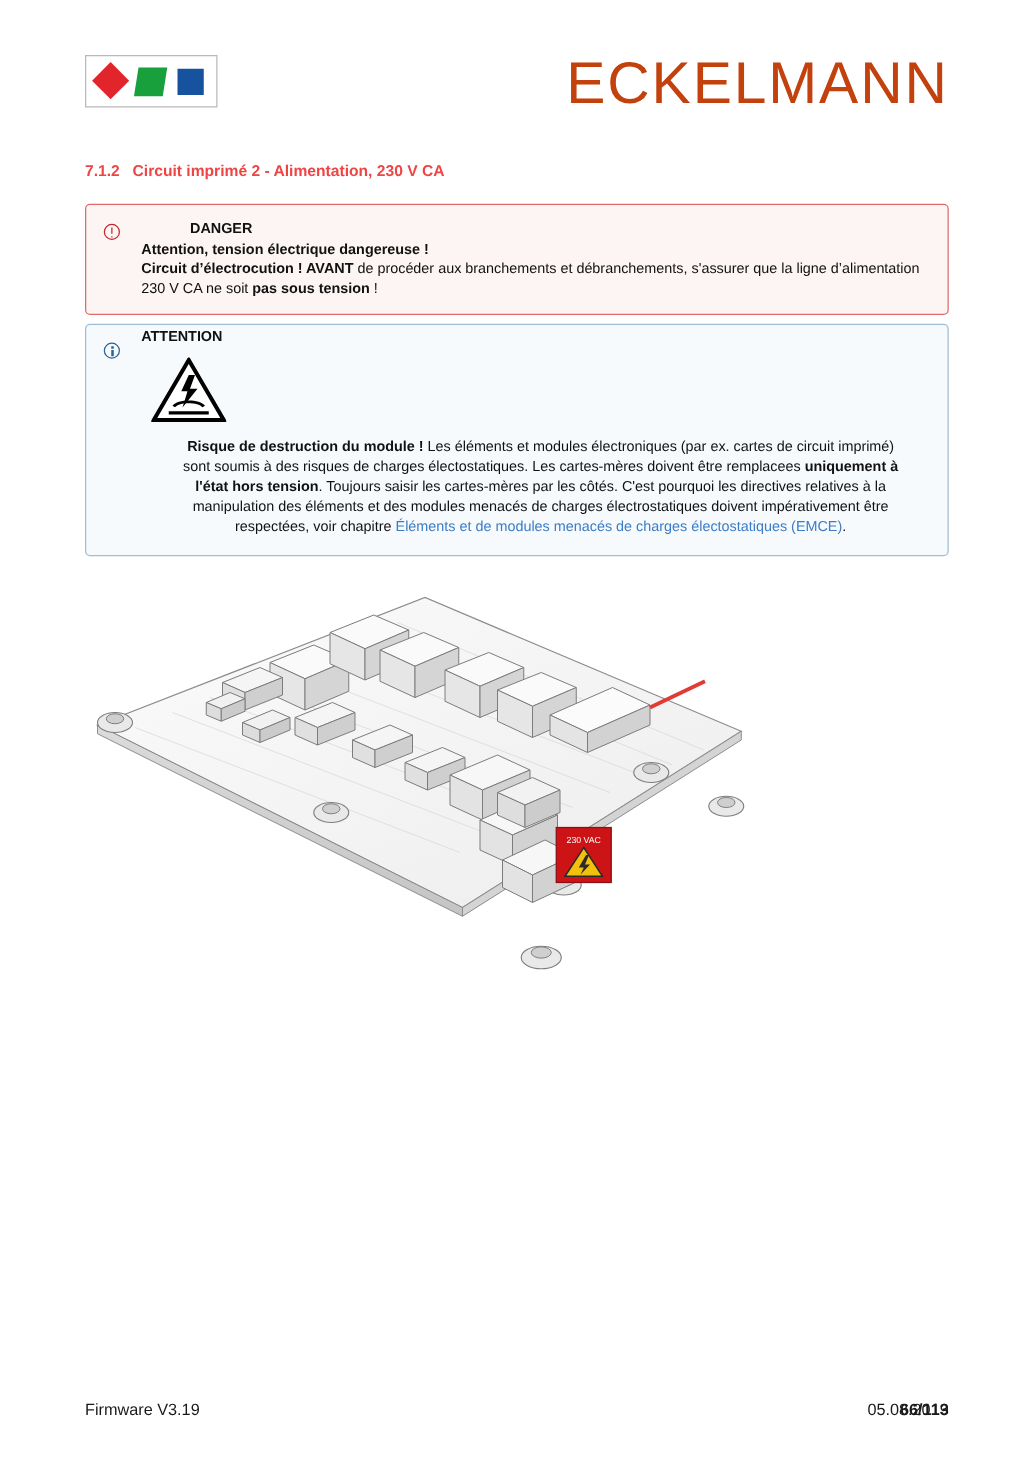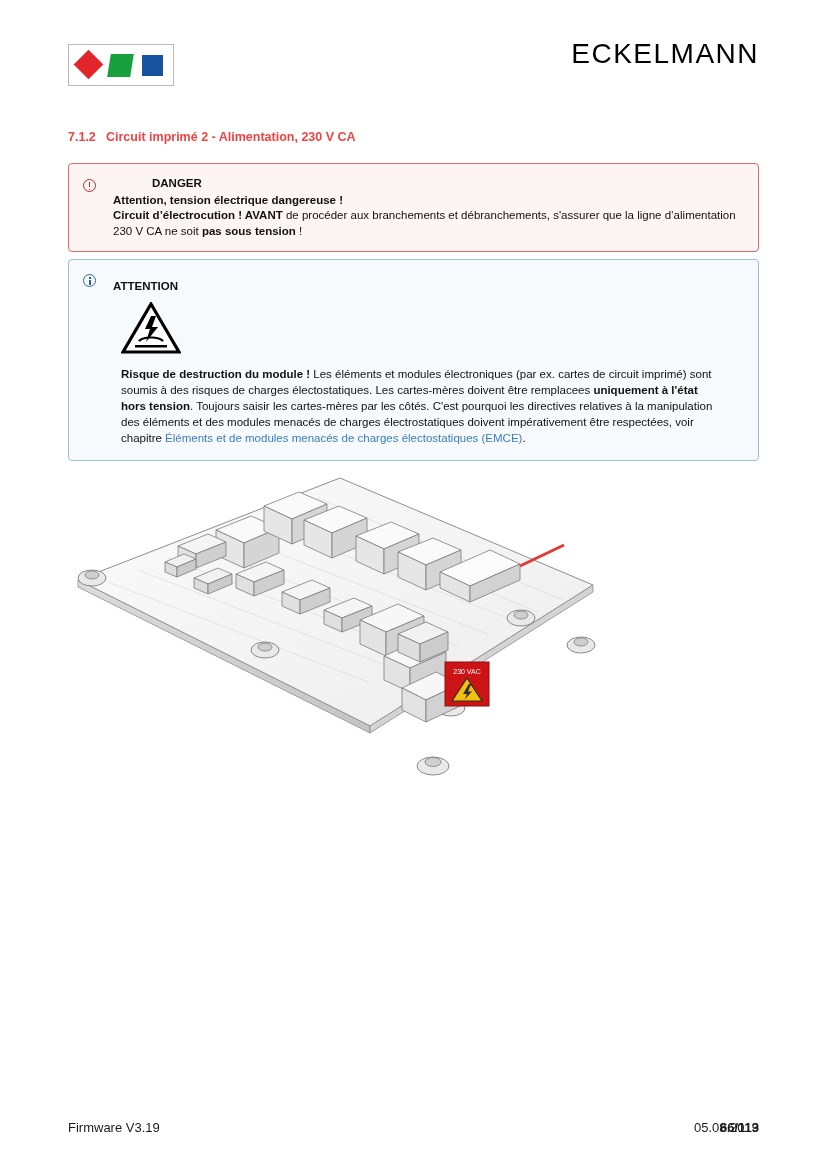--- a/index.html
+++ b/index.html
@@ -68,23 +68,23 @@
     left: 73px;
     top: 10px;
     width: 21px;
     height: 21px;
     background: #16529e;
   }
   .brand {
     position: absolute;
     right: 0;
     top: 0;
-    font-size: 28px;
+    font-size: 47px;
     letter-spacing: 1.5px;
-    color: #000000;
+    color: #c2410c;
     font-family: "Liberation Sans", sans-serif;
     font-weight: 400;
     white-space: nowrap;
   }
 
   
   .section-heading {
     position: absolute;
     left: 68px;
     top: 130px;
@@ -161,21 +161,21 @@
   
   .attention-box {
     position: absolute;
     left: 68px;
     top: 259px;
     width: 691px;
     box-sizing: border-box;
     border: 1px solid #9fbdd6;
     border-radius: 4px;
     background: #f7fafd;
-    padding: 20px 14px 14px 14px;
+    padding: 4px 14px 14px 14px;
   }
   .info-icon {
     position: absolute;
     left: 14px;
     top: 14px;
     width: 14px;
     height: 14px;
   }
   .circle-info {
     width: 13px;
@@ -209,27 +209,27 @@
     font-weight: bold;
     color: #111;
   }
   .esd-symbol {
     margin-left: 38px;
     margin-top: 10px;
     width: 60px;
     height: 52px;
   }
   .attention-content {
-    margin-left: 38px;
+    margin-left: 60px;
     margin-top: 12px;
     margin-right: 22px;
     font-size: 11.5px;
     line-height: 16px;
     color: #111;
-    text-align: left;
+    text-align: center;
   }
   .b { font-weight: bold; }
   .link {
     color: #3b7cc4;
   }
 
   
   .figure {
     position: absolute;
     left: 68px;

